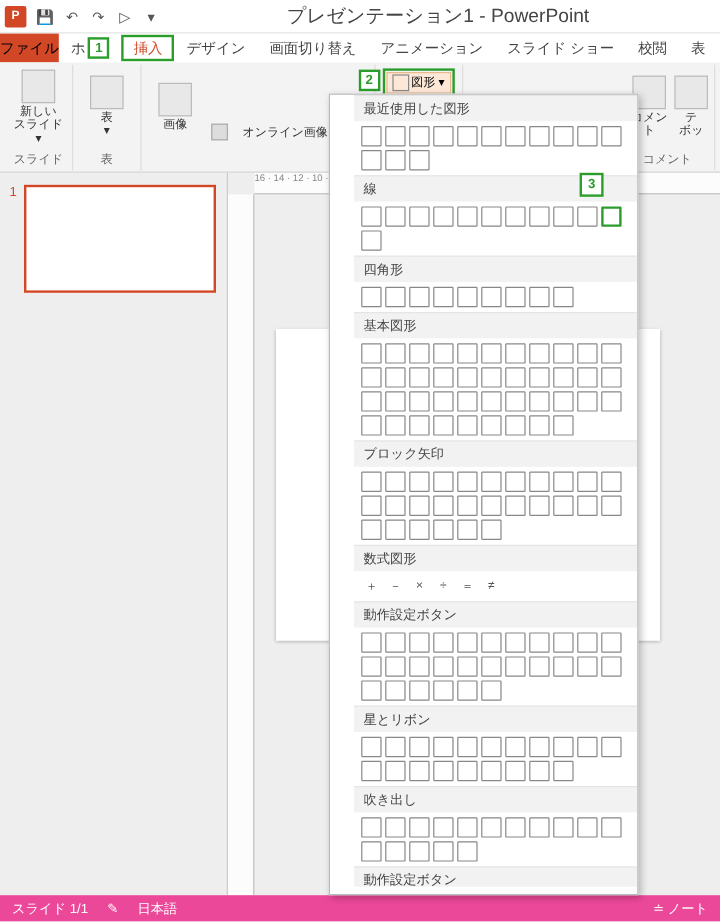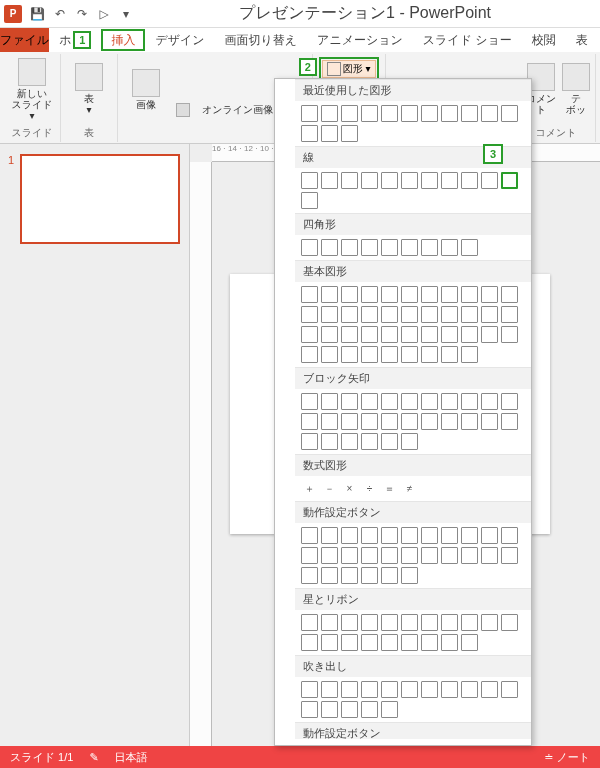--- a/index.html
+++ b/index.html
@@ -51,21 +51,21 @@
   
   .shapes-dd { position: absolute; left: 274px; top: 78px; width: 258px; background: #fff; border: 1px solid #bbb; box-shadow: 2px 2px 6px rgba(0,0,0,0.25); z-index: 100; padding-bottom: 6px; padding-left: 20px; }
   .shapes-dd-inner { max-height: 660px; overflow: hidden; }
   .cat-head { background: #f2f2f2; padding: 3px 8px; font-size: 11px; color: #444; border-top: 1px solid #e5e5e5; }
   .cat-grid { display: flex; flex-wrap: wrap; gap: 3px 3px; padding: 4px 6px; }
   .shape-ic { width: 17px; height: 17px; border: 1px solid #888; border-radius: 1px; cursor: pointer; background: #fff; font-size: 10px; display: flex; align-items: center; justify-content: center; color: #555; }
   .shape-ic.noborder { border: none; }
   .callout-3 { position: absolute; border: 2px solid #2a9d2a; width: 20px; height: 20px; display: flex; align-items: center; justify-content: center; color: #2a9d2a; font-weight: bold; font-size: 11px; background: #fff; }
   
   
-  .statusbar { position: absolute; bottom: 0; left: 0; right: 0; height: 22px; background: #ef4444; color: #fff; display: flex; align-items: center; padding: 0 10px; font-size: 11px; gap: 16px; }
+  .statusbar { position: absolute; bottom: 0; left: 0; right: 0; height: 22px; background: #ec4899; color: #fff; display: flex; align-items: center; padding: 0 10px; font-size: 11px; gap: 16px; }
   .statusbar .spacer { flex: 1; }
 </style>
 </head>
 <body>
 
 <div class="titlebar">
   <div class="app-icon">P</div>
   <div class="qat">
     <div class="qat-btn">💾</div>
     <div class="qat-btn">↶</div>

